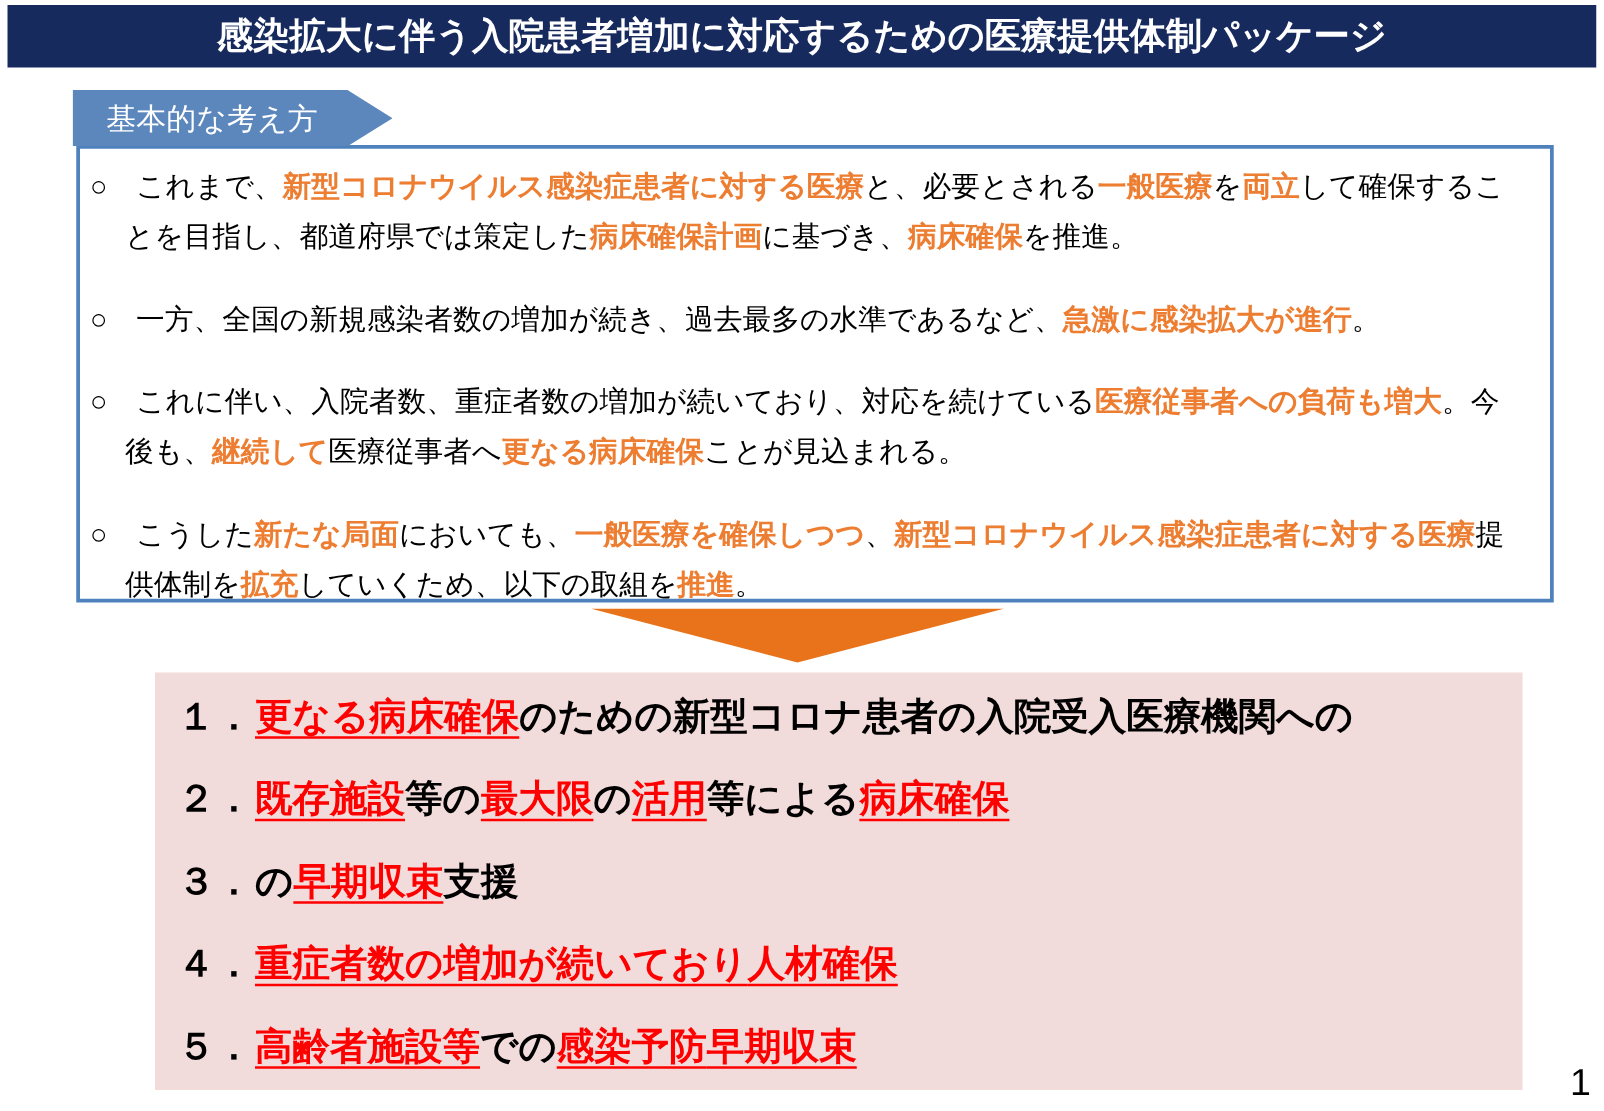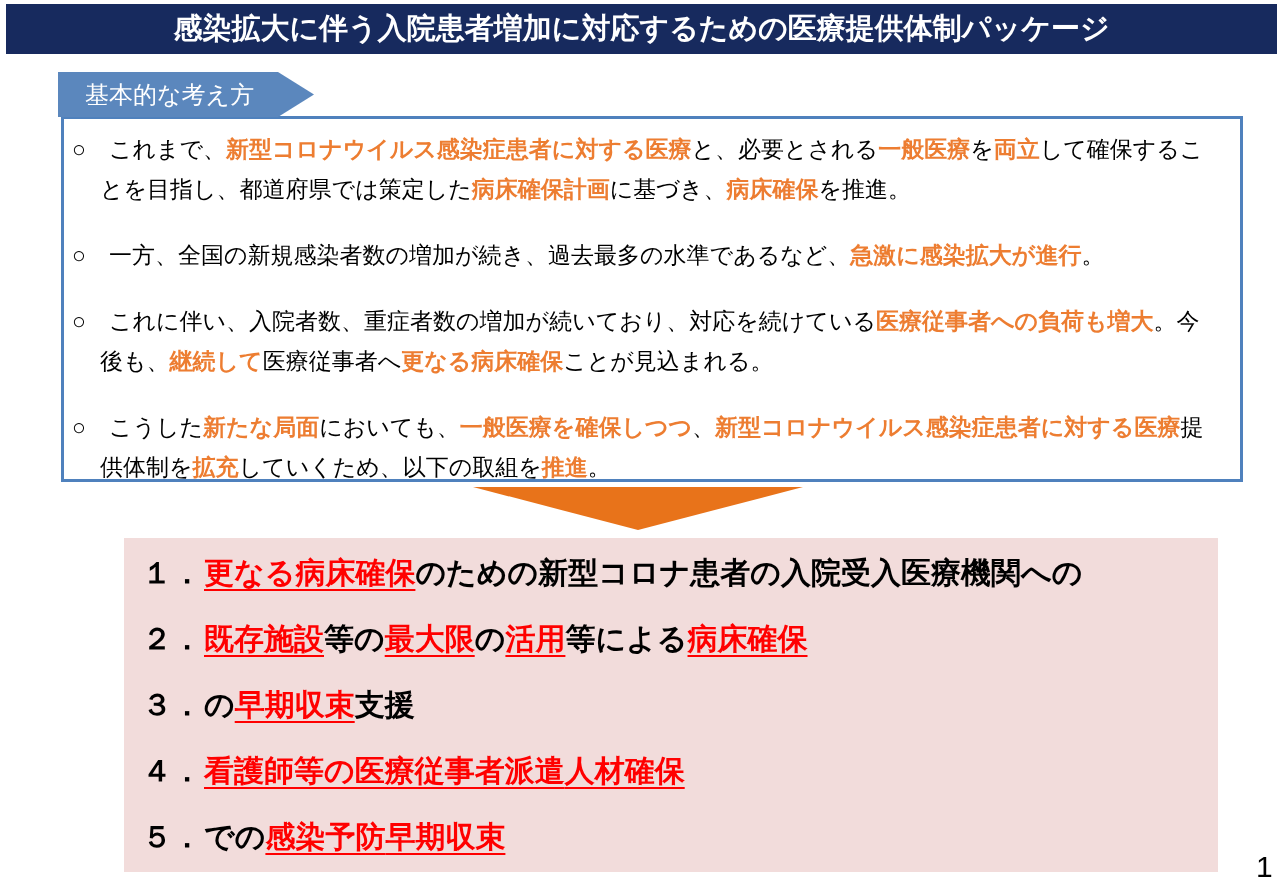--- a/index.html
+++ b/index.html
@@ -155,25 +155,26 @@
         <span class="seg-red">病床確保</span>
       </div>
       <div class="action">
         <span class="num">３．</span>
         <span class="seg-plain">の</span>
         <span class="seg-red">早期収束</span>
         <span class="seg-plain">支援</span>
       </div>
       <div class="action">
         <span class="num">４．</span>
-        <span class="seg-red">看護師等の医療従事者派遣</span>
+        <span class="seg-red">重症者数の増加が続いており</span>
         <span class="seg-red">人材確保</span>
       </div>
       <div class="action">
         <span class="num">５．</span>
+        <span class="seg-red">高齢者施設等</span>
         <span class="seg-plain">での</span>
         <span class="seg-red">感染予防</span>
         <span class="seg-red">早期収束</span>
       </div>
     </section>
 
   <div class="page-number">1</div>
 
 </div>
 

